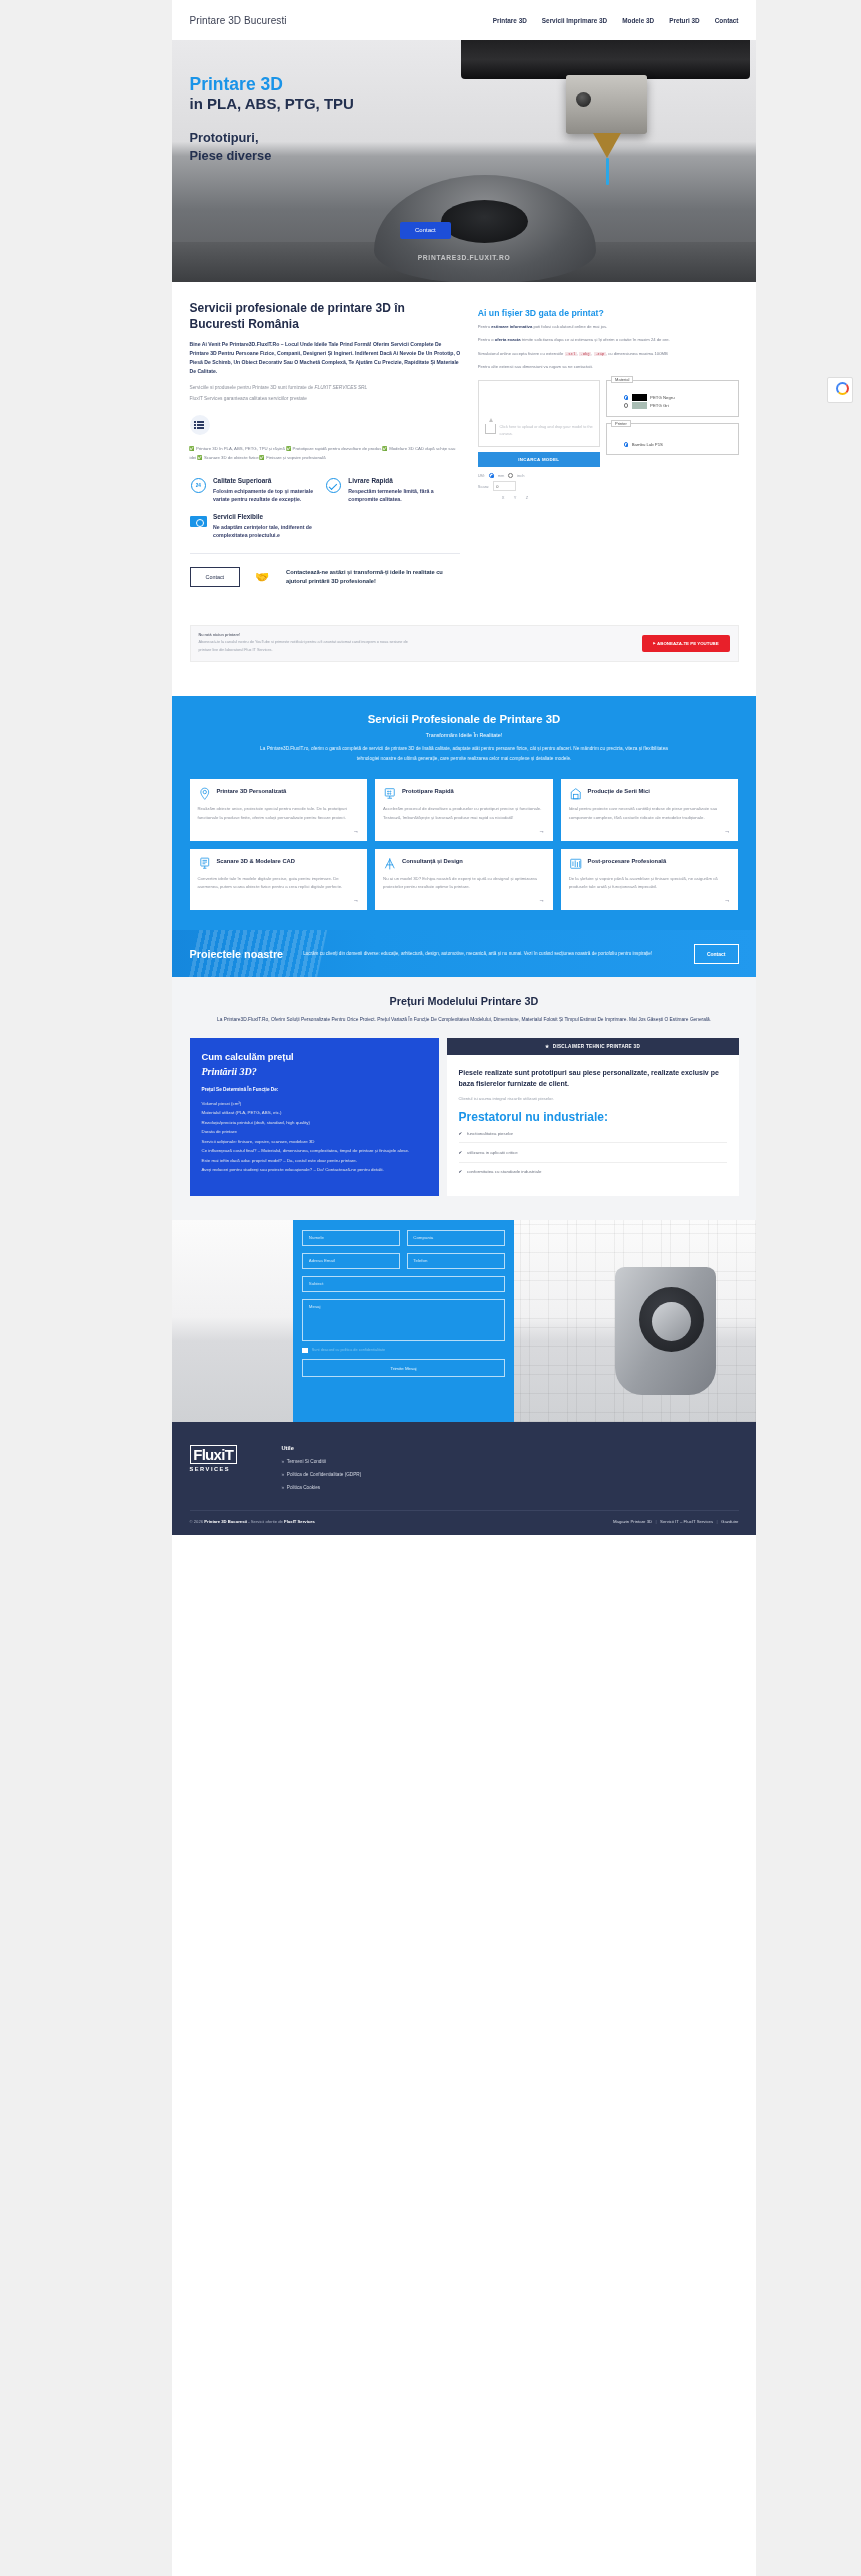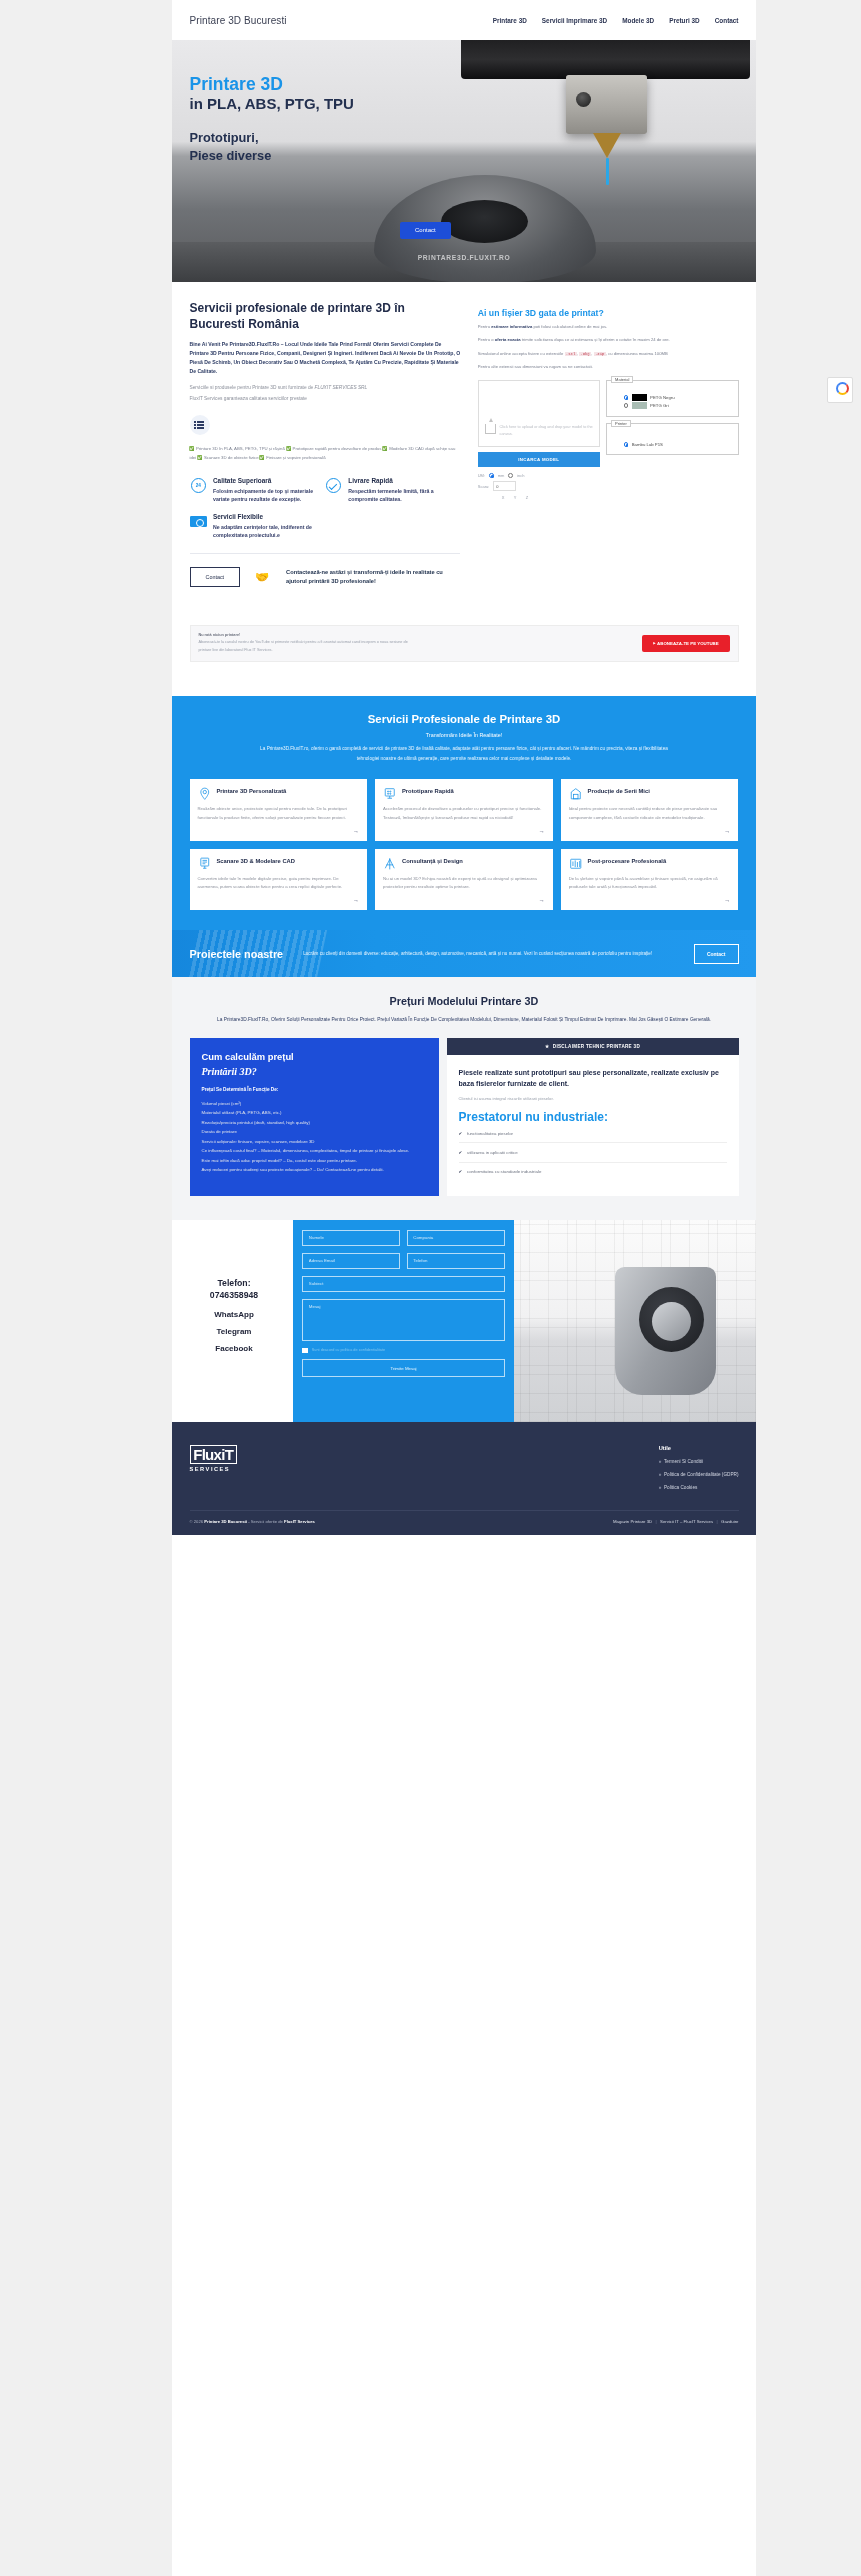--- a/index.html
+++ b/index.html
@@ -205,21 +205,21 @@
   .fi::placeholder{color:#cfe8fa;}
   textarea.fi{height:42px; resize:none; font-family:"Liberation Sans",sans-serif;}
   .ccheck { display:flex; gap:4px; align-items:flex-start; margin-top:1.3px;}
   .ccheck .bx{width:5.4px;height:5.4px;background:#fff;flex:0 0 5.4px;margin-top:0.7px;}
   .ccheck .tx{font-size:3.8px;color:#7fc4ee;line-height:1.7;}
   .sendbtn { width:100%; border:0.7px solid #b5ddf8; background:transparent; color:#e7f5ff;
         font-size:4.4px; padding:5.4px 0; margin-top:5.4px; cursor:pointer;}
 
   
   .footer { background:#2b3450; padding:23px 17.5px 0; }
-  .frow2 { display:flex; gap:31px; padding-bottom:20px;justify-content:space-between;}
+  .frow2 { display:flex; gap:31px; padding-bottom:20px;}
   .logo { width:61px; }
   .logo .lg1 { font-family:"Liberation Sans",sans-serif; font-weight:bold; font-size:15px;
         color:#fff; letter-spacing:-0.7px; background:#2b3450; border:1.3px solid #fff;
         padding:0.7px 2.7px; display:inline-block; line-height:1.05;}
   .logo .lg2 { font-size:5.7px; font-weight:bold; color:#fff; letter-spacing:1.5px; margin-top:1.3px;}
   .futile h5 { font-size:5.7px; font-weight:bold; color:#fff; }
   .futile a { display:block; font-size:4.7px; color:#d3d7e2; text-decoration:none; margin-top:8px;}
   .futile a .cv{color:#aeb5c6; margin-right:2.7px;}
   .fbot { border-top:0.7px solid #3b4461; display:flex; justify-content:space-between;
         align-items:center; padding:8px 0 10.8px;}
@@ -534,29 +534,20 @@
         </div>
       </div>
     </div>
   </div>
 
   <div class="contact">
     <div class="cbg-grid"></div>
     <div class="part"></div>
     <div class="part2"></div>
     <div class="part3"></div>
-    <div class="cblock">
-      <div class="cinfo">
-        <div class="ph">Telefon:</div>
-        <div class="ph">0746358948</div>
-        <div class="ln">WhatsApp</div>
-        <div class="ln">Telegram</div>
-        <div class="ln">Facebook</div>
-      </div>
-    </div>
     <div class="form">
       <div class="frow">
         <input class="fi" placeholder="Numele" style="">
         <input class="fi" placeholder="Compania" style="">
       </div>
       <div class="frow">
         <input class="fi" placeholder="Adresa Email" style="">
         <input class="fi" placeholder="Telefon" style="">
       </div>
       <div class="frow">

